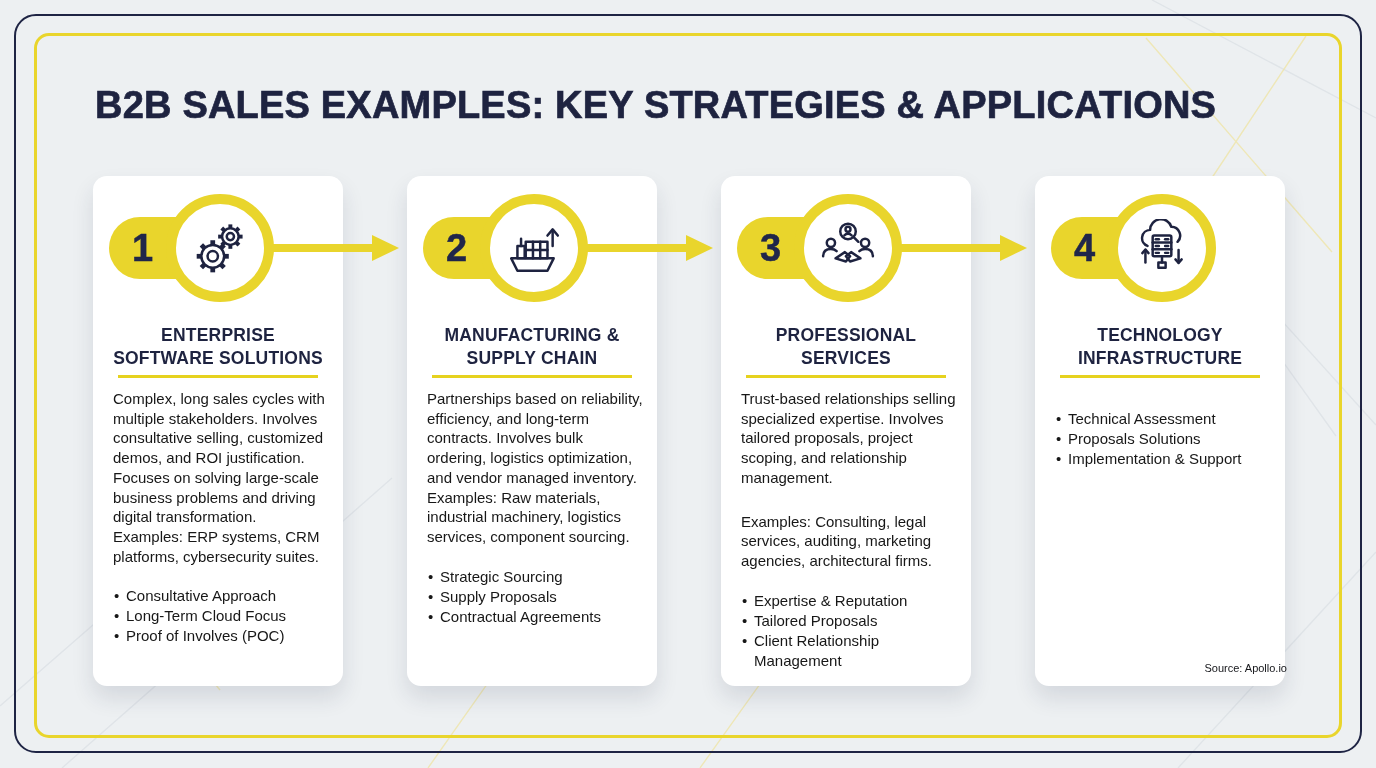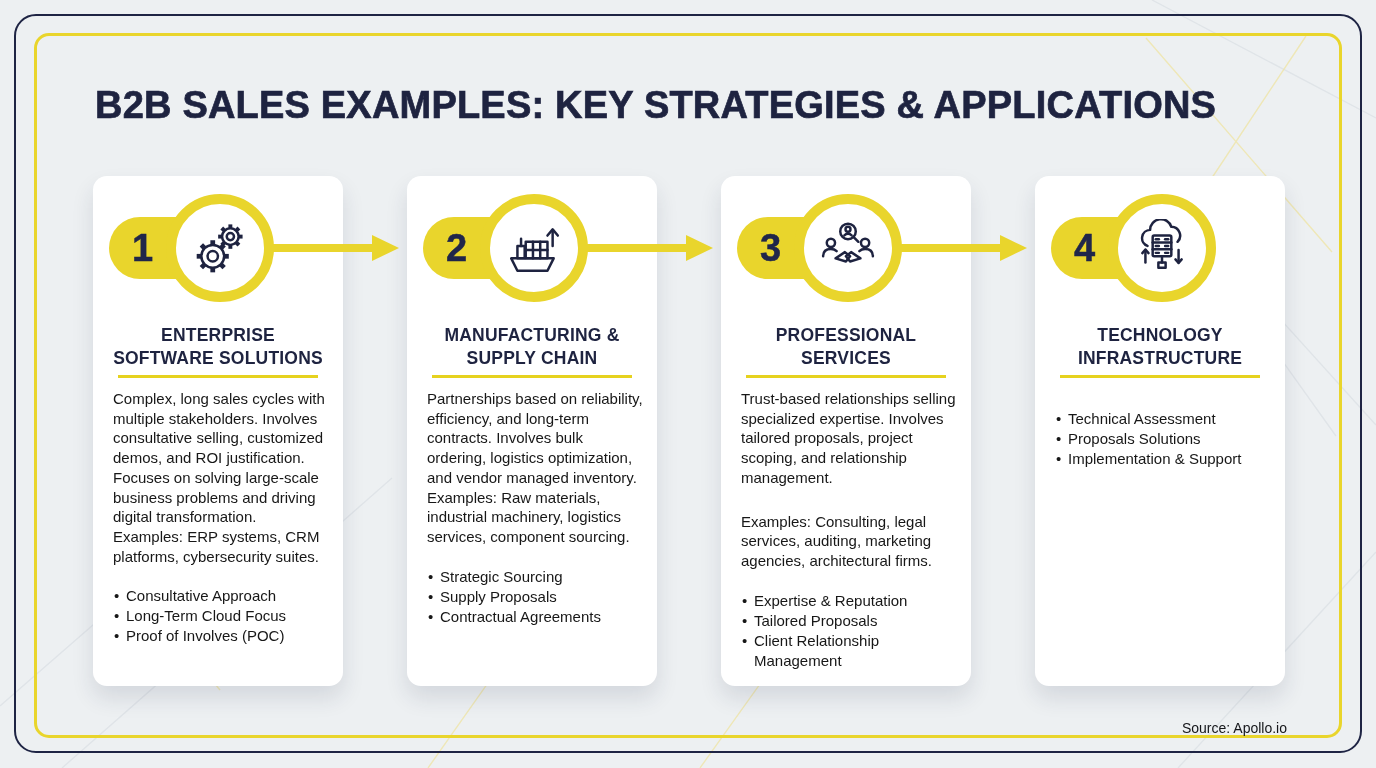--- a/index.html
+++ b/index.html
@@ -66,22 +66,22 @@
   .bullets li{position:relative; padding-left:13px;}
   .bullets li::before{content:"\2022"; position:absolute; left:1px; top:0;}
   .arrow{position:absolute; top:235px; width:128px; height:26px;}
   .arrow .shaft{position:absolute; left:0; top:9px; width:102px; height:8px; background:#e9d52c;}
   .arrow .head{
     position:absolute; left:100px; top:0; width:0; height:0;
     border-top:13px solid transparent; border-bottom:13px solid transparent;
     border-left:27px solid #e9d52c;
   }
   .source{
-    position:absolute; top:720px; right:89px;
-    font-size:14px; color:#15161a;
+    position:absolute; top:662px; right:89px;
+    font-size:11px; color:#15161a;
   }
   .ic{stroke:#1e2340; fill:none; stroke-width:2.4; stroke-linecap:round; stroke-linejoin:round;}
   .ic-thick{stroke:#1e2340; fill:none; stroke-width:4.6; stroke-linecap:butt;}
 </style>
 </head>
 <body>
 
 <div class="stage">
 
   <svg class="deco" viewBox="0 0 1376 768">

